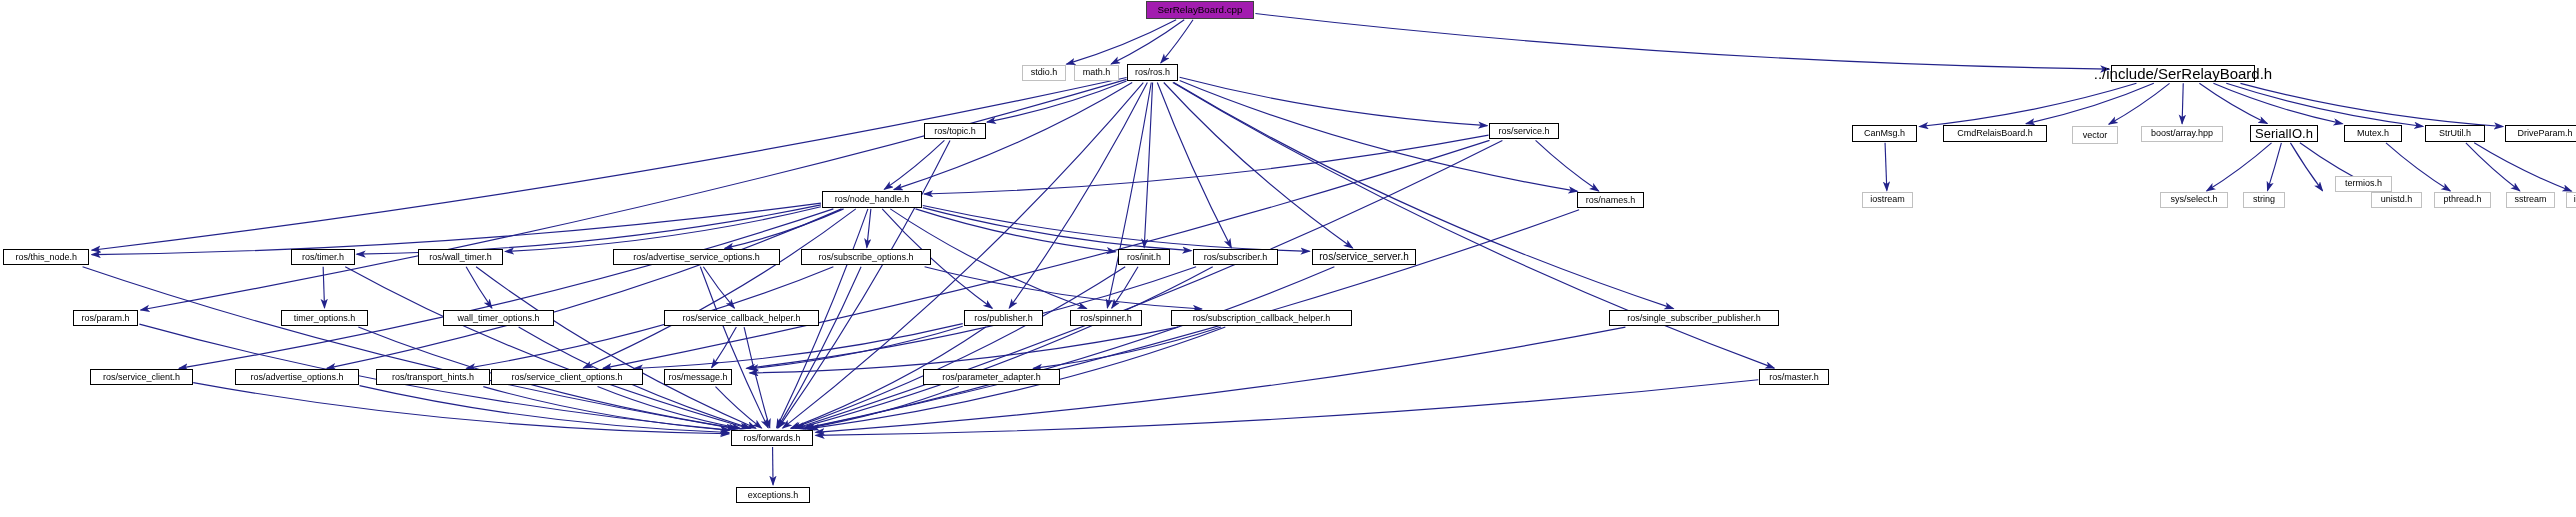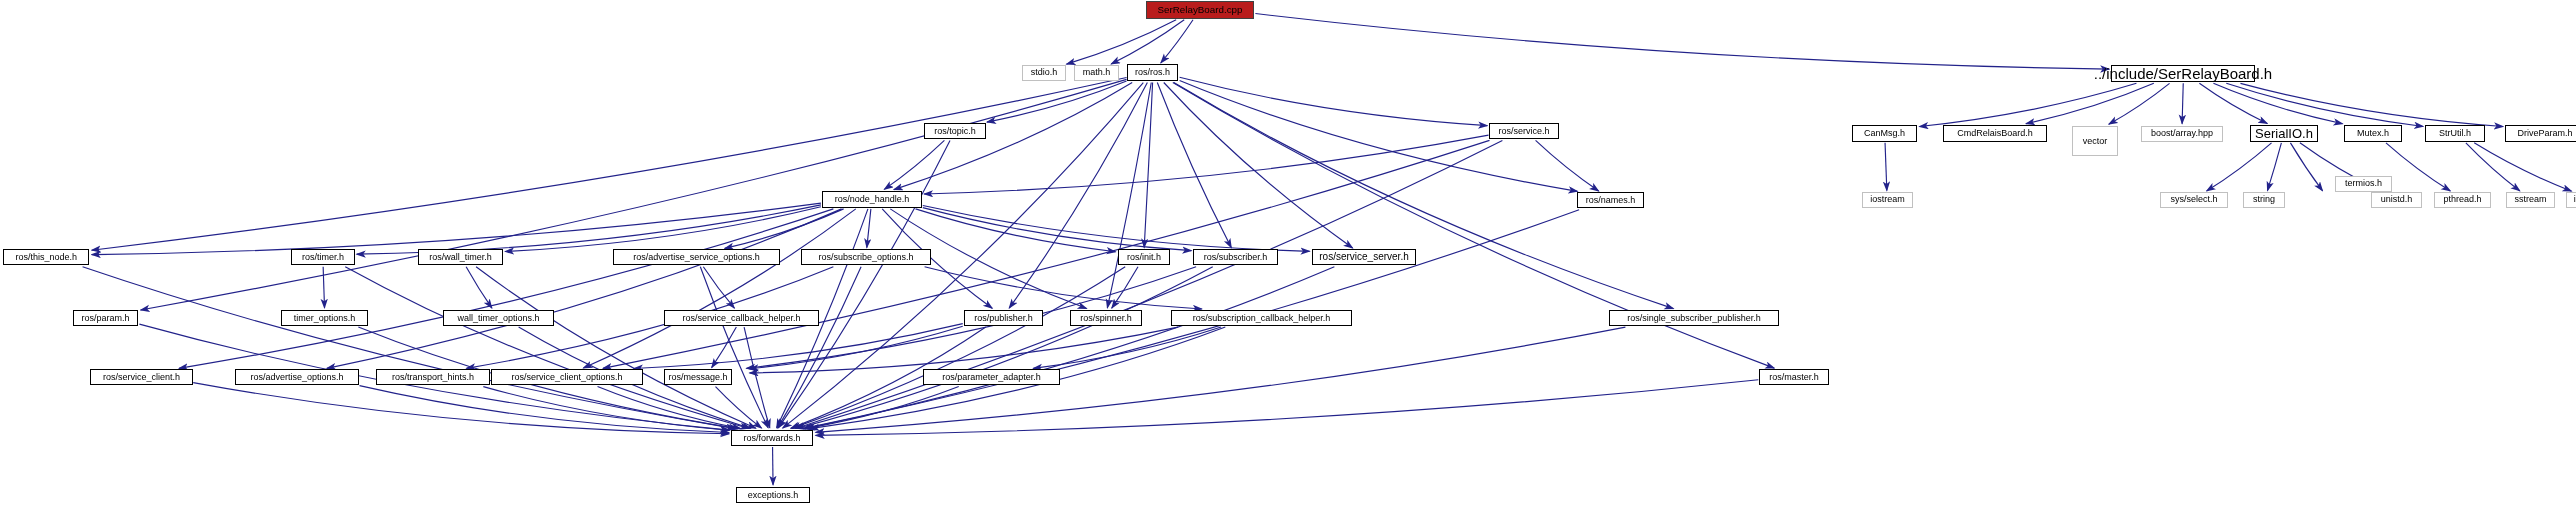--- a/index.html
+++ b/index.html
@@ -24,21 +24,21 @@
     line-height:1;
     letter-spacing:0px;
     color:#000000;
     z-index:5;
   }
   
   .node.n-doc{ border:0.8px solid #000000; }
   
   .node.n-sys{ border:0.8px solid #c0c0c0; }
   
-  .node.n-root{ border:1.6px solid #404040; background:#b91c1c; }
+  .node.n-root{ border:1.6px solid #404040; background:#a21caf; }
   
   .node.n-strong{ border:1.6px solid #000000; }
 </style>
 </head>
 <body>
 
 <div id="graph-root">
   <svg id="edge-layer" width="2576" height="518" viewBox="0 0 3160 635" xmlns="http://www.w3.org/2000/svg">
     <defs>
       <marker id="arrow" markerWidth="9" markerHeight="9" refX="8" refY="3.2" orient="auto" markerUnits="strokeWidth">
@@ -141,21 +141,21 @@
   <div id="nodes">
       <div class="node n-root" style="left: 1146px; top: 0.8px; width: 108px; height: 18px; font-size: 9.8px;">SerRelayBoard.cpp</div>
       <div class="node n-sys" style="left: 1022px; top: 65px; width: 44px; height: 15.5px; font-size: 9px;">stdio.h</div>
       <div class="node n-sys" style="left: 1074px; top: 65px; width: 45px; height: 15.5px; font-size: 9px;">math.h</div>
       <div class="node n-strong" style="left: 1127px; top: 64px; width: 51px; height: 17px; font-size: 9px;">ros/ros.h</div>
       <div class="node n-strong" style="left: 2111px; top: 65px; width: 144px; height: 17px; font-size: 15px;">../include/SerRelayBoard.h</div>
       <div class="node n-doc" style="left: 924px; top: 123px; width: 62px; height: 16.3px; font-size: 9px;">ros/topic.h</div>
       <div class="node n-doc" style="left: 1489px; top: 123px; width: 70px; height: 16.3px; font-size: 9px;">ros/service.h</div>
       <div class="node n-strong" style="left: 1852px; top: 125px; width: 65px; height: 17px; font-size: 9px;">CanMsg.h</div>
       <div class="node n-strong" style="left: 1943px; top: 125px; width: 104px; height: 17px; font-size: 9px;">CmdRelaisBoard.h</div>
-      <div class="node n-sys" style="left: 2072px; top: 126px; width: 46px; height: 30px; font-size: 9px;">vector</div>
+      <div class="node n-sys" style="left: 2072px; top: 126px; width: 46px; height: 18px; font-size: 9px;">vector</div>
       <div class="node n-sys" style="left: 2141px; top: 126px; width: 82px; height: 15.5px; font-size: 9px;">boost/array.hpp</div>
       <div class="node n-strong" style="left: 2250px; top: 125px; width: 68px; height: 17px; font-size: 13px;">SerialIO.h</div>
       <div class="node n-strong" style="left: 2344px; top: 125px; width: 58px; height: 17px; font-size: 9px;">Mutex.h</div>
       <div class="node n-strong" style="left: 2425px; top: 125px; width: 60px; height: 17px; font-size: 9px;">StrUtil.h</div>
       <div class="node n-strong" style="left: 2505px; top: 125px; width: 80px; height: 17px; font-size: 9px;">DriveParam.h</div>
       <div class="node n-doc" style="left: 822px; top: 191px; width: 100px; height: 17px; font-size: 9px;">ros/node_handle.h</div>
       <div class="node n-doc" style="left: 1577px; top: 192px; width: 67px; height: 16.3px; font-size: 9px;">ros/names.h</div>
       <div class="node n-sys" style="left: 1862px; top: 192px; width: 51px; height: 15.5px; font-size: 9px;">iostream</div>
       <div class="node n-sys" style="left: 2160px; top: 192px; width: 68px; height: 15.5px; font-size: 9px;">sys/select.h</div>
       <div class="node n-sys" style="left: 2243px; top: 192px; width: 42px; height: 15.5px; font-size: 9px;">string</div>

